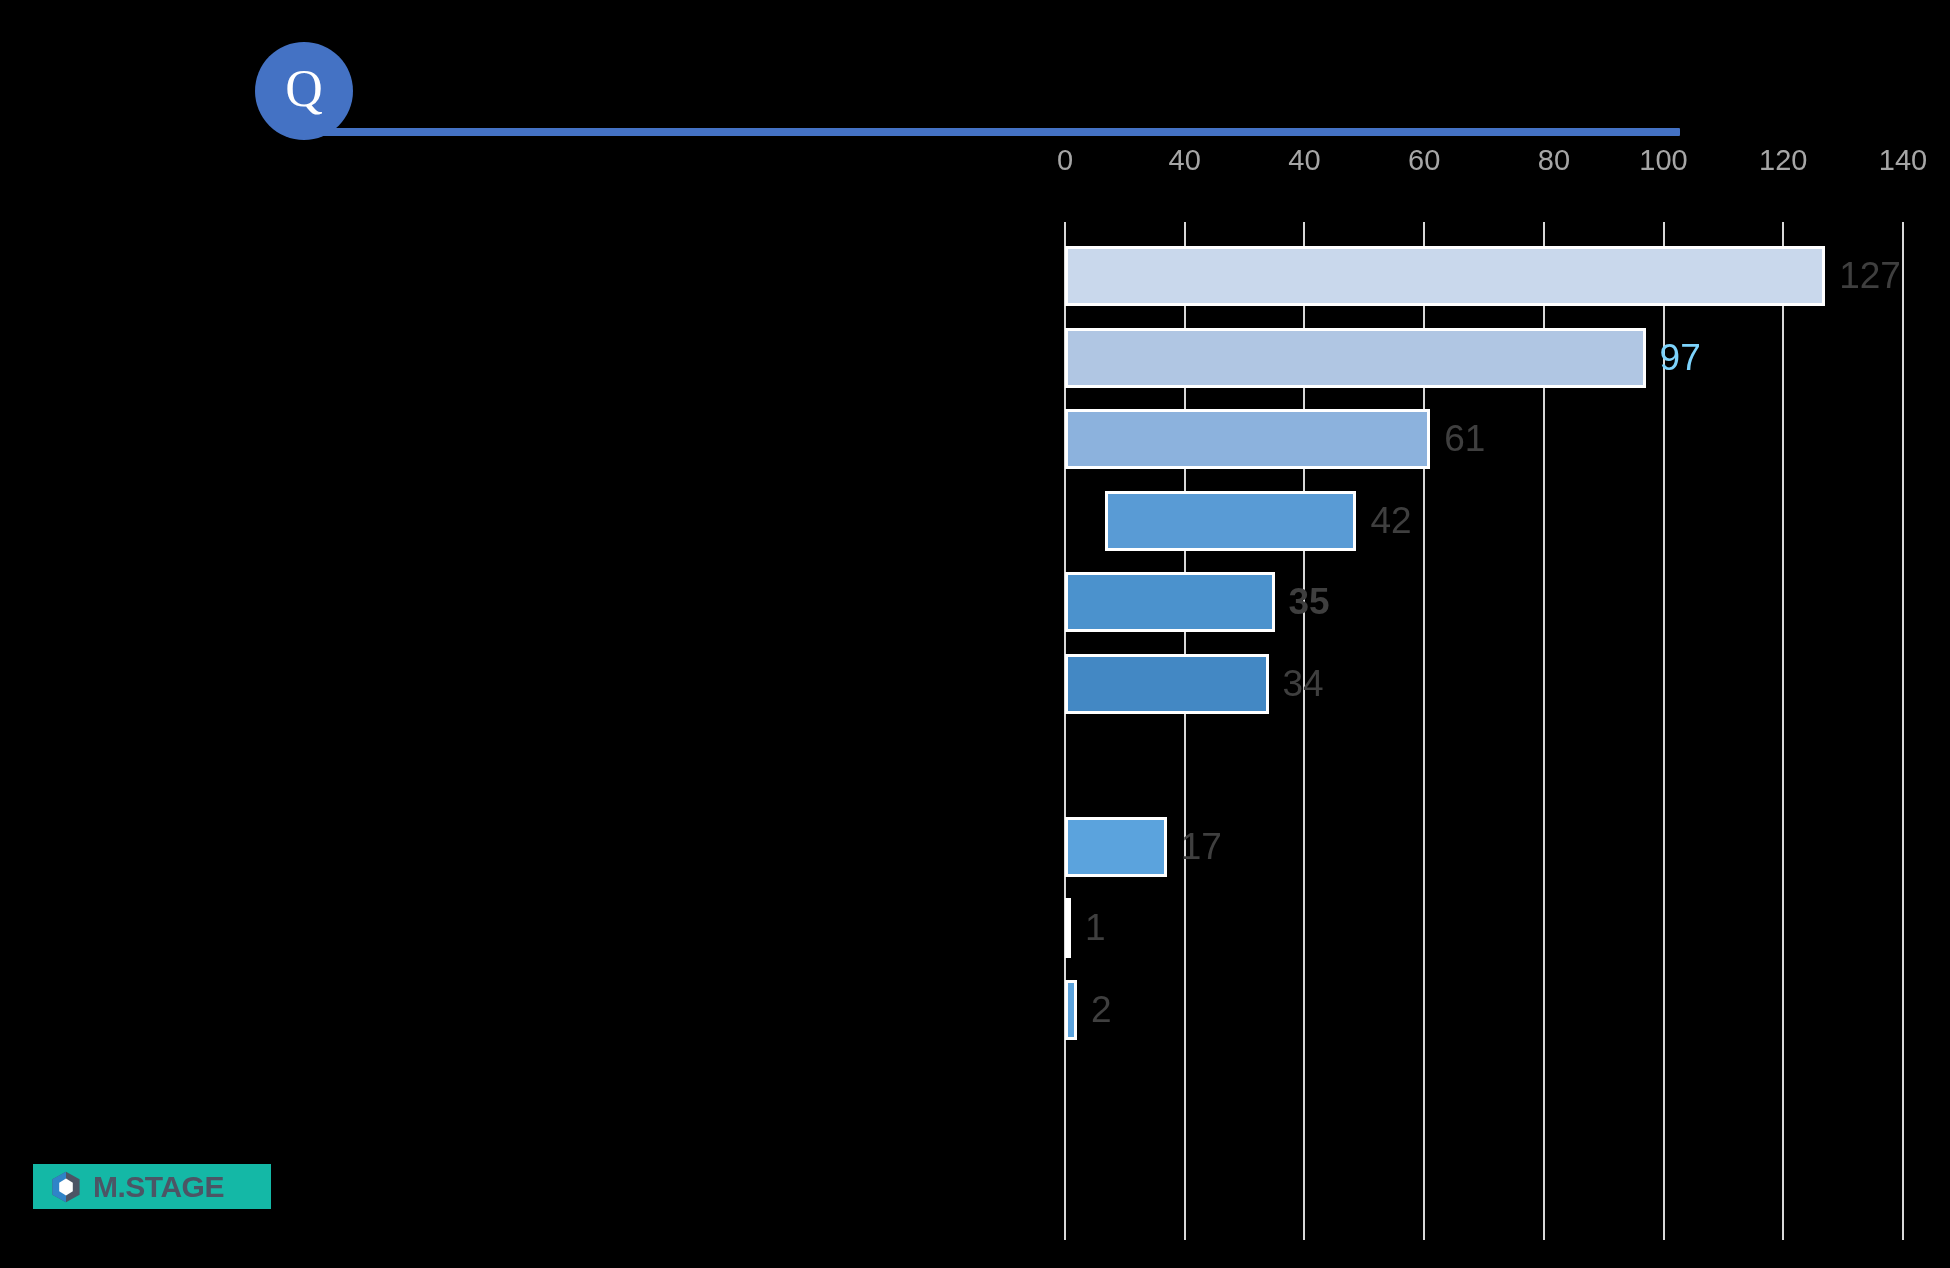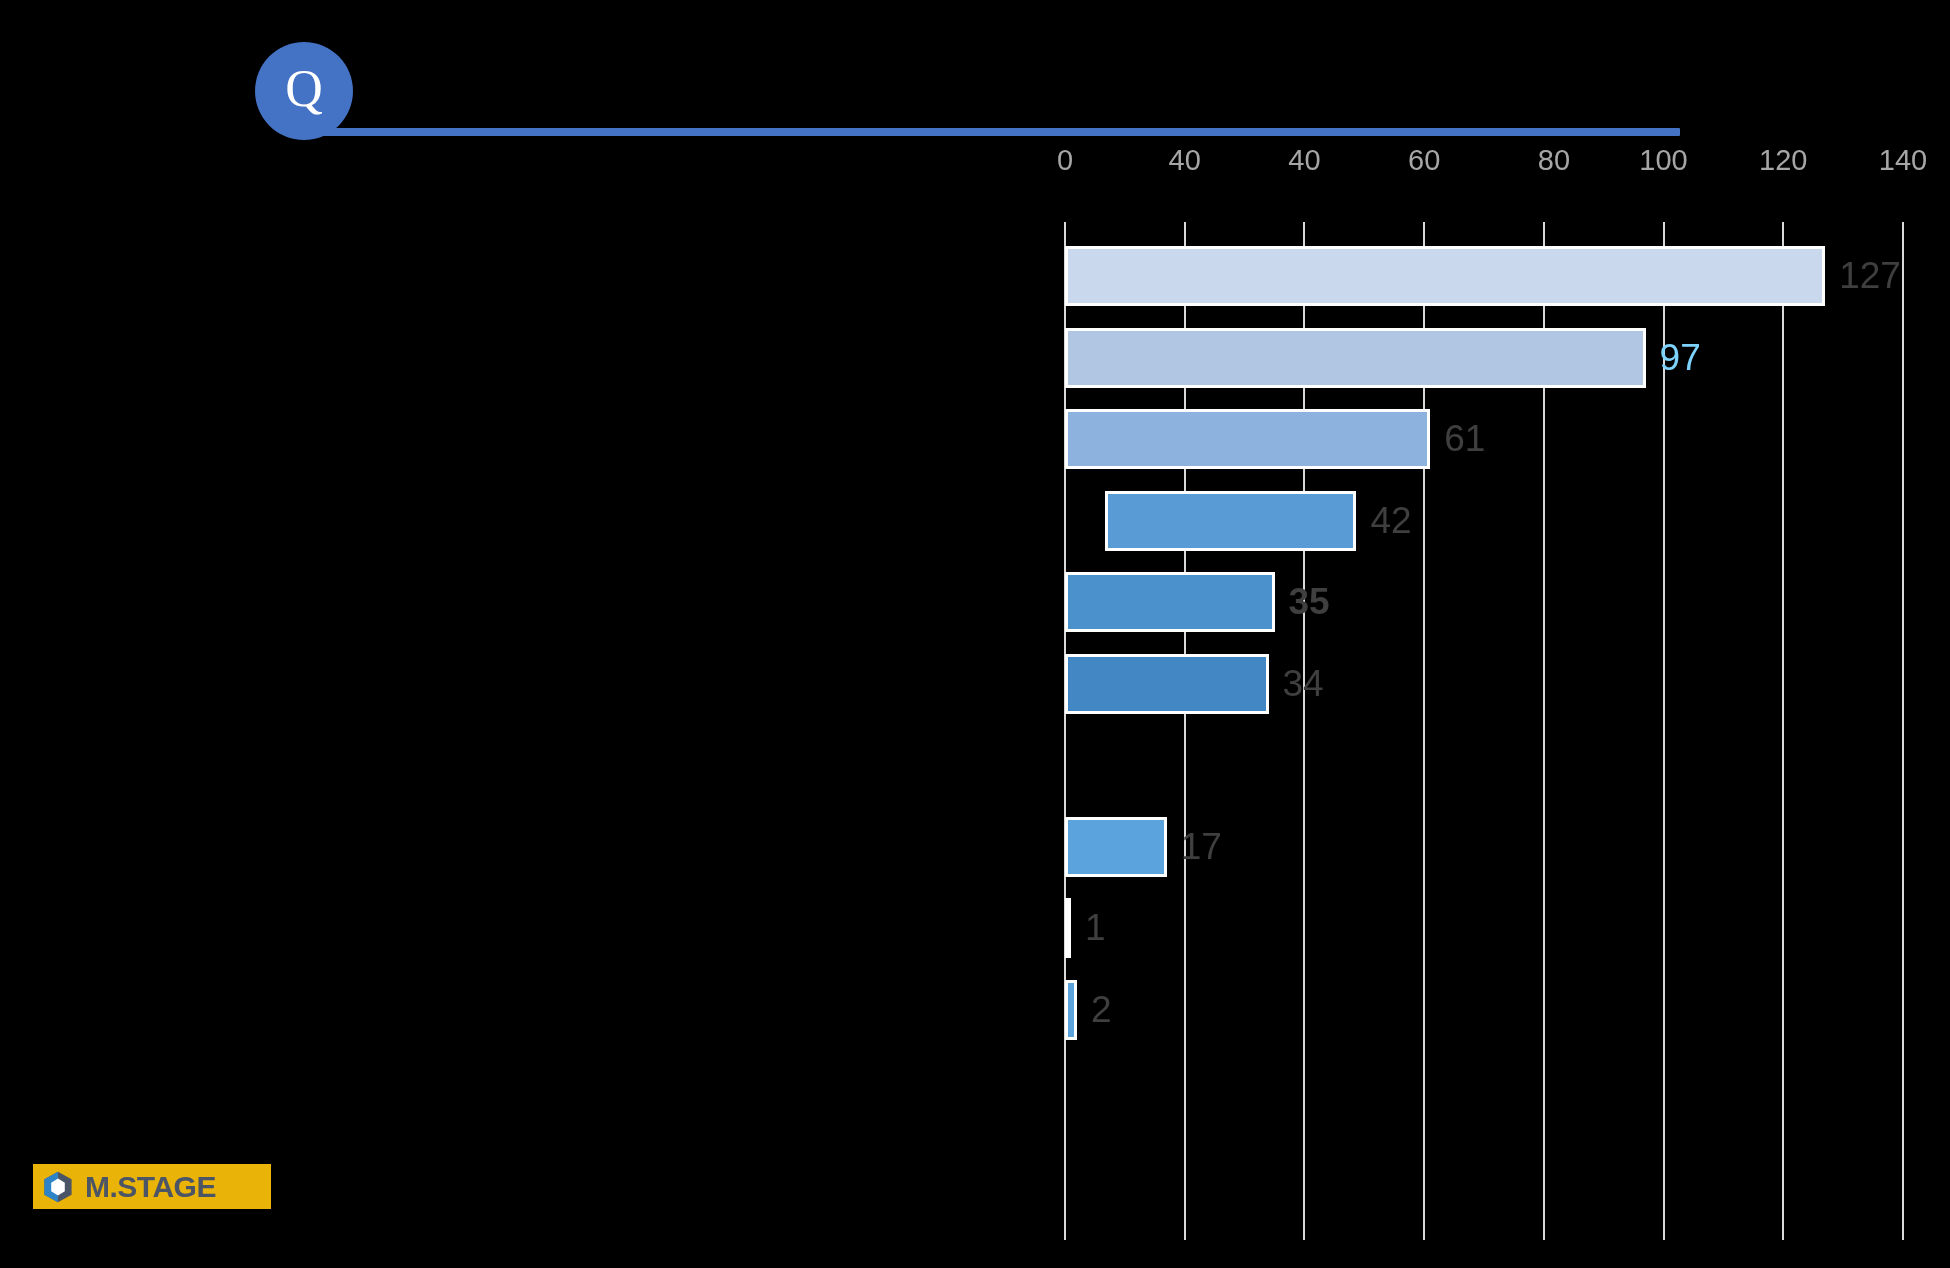--- a/index.html
+++ b/index.html
@@ -102,24 +102,24 @@
     white-space: nowrap;
   }
 
   
   #logo {
     position: absolute;
     left: 33px;
     top: 1164px;
     width: 238px;
     height: 45px;
-    background: #eab308;
+    background: #14b8a6;
     display: flex;
     align-items: center;
-    padding-left: 8px;
+    padding-left: 16px;
   }
   #logo .logo-mark {
     width: 34px;
     height: 34px;
     flex: 0 0 34px;
     margin-right: 10px;
   }
   #logo .logo-text {
     font-family: "Liberation Sans", sans-serif;
     font-size: 30px;

